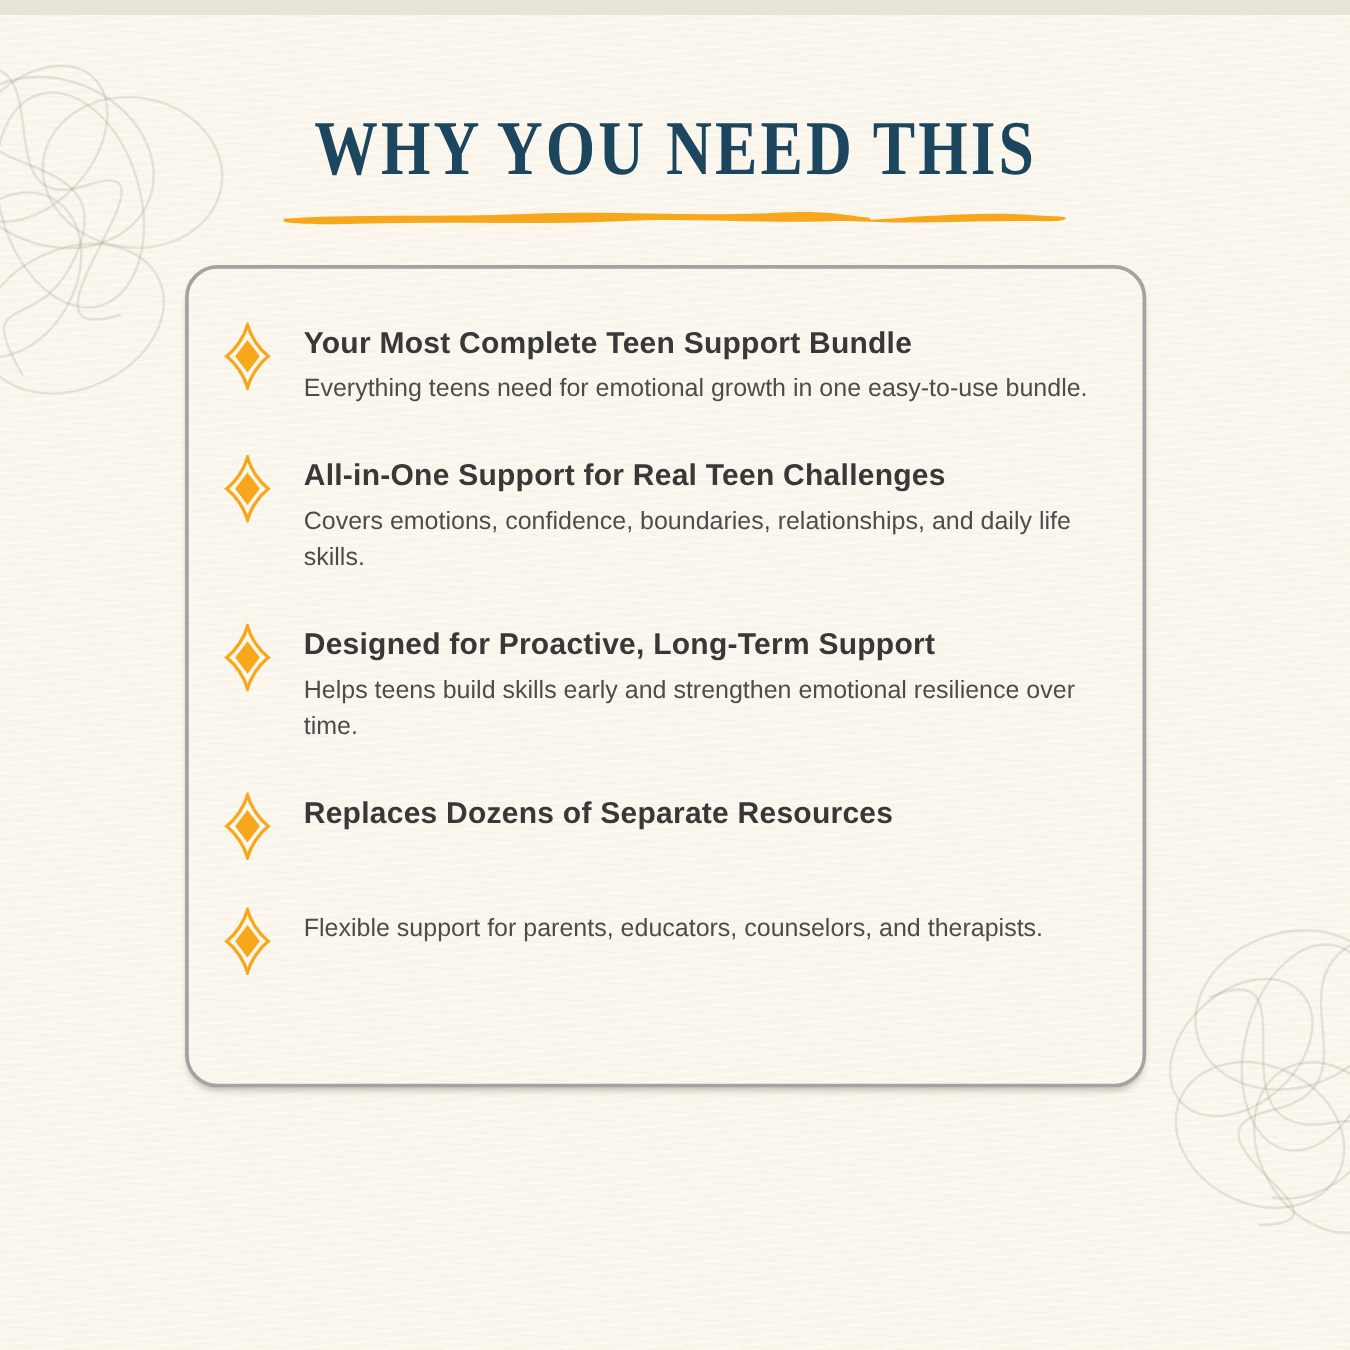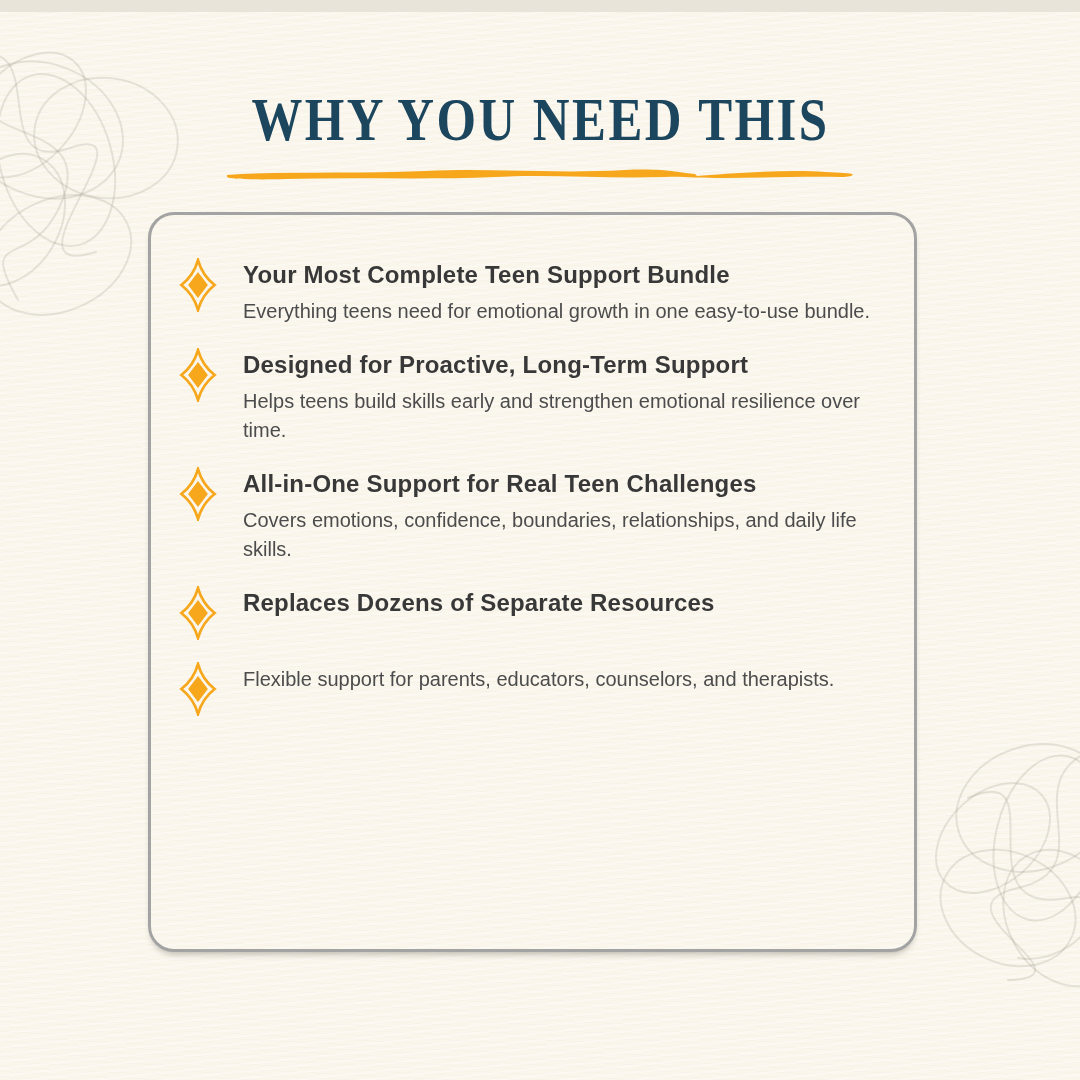--- a/index.html
+++ b/index.html
@@ -38,27 +38,27 @@
     white-space:nowrap;
     transform:scaleX(.82);
     transform-origin:50% 50%;
   }
   .underline-svg{margin-top:10px;}
   .underline-path{fill:var(--accent-gold,#F6A71B);}
 
   
   .card{
     position:absolute;left:148px;top:200px;
-    width:769px;height:740px;
+    width:769px;height:658px;
     box-sizing:border-box;
     border:3px solid var(--card-border,#A3A3A3);
     border-radius:26px;
     box-shadow:0 5px 6px -3px rgba(95,88,75,.40);
     padding:46px 30px 0 28px;
-    display:flex;flex-direction:column;gap:25px;
+    display:flex;flex-direction:column;gap:41px;
   }
   .item{display:flex;align-items:flex-start;gap:26px;}
   .bullet{flex:0 0 38px;display:block;margin-top:-3px;}
   .bullet-outer{fill:none;stroke:var(--accent-gold,#F6A71B);stroke-width:2.6;}
   .bullet-inner{fill:var(--accent-gold,#F6A71B);}
   .item-text{max-width:628px;}
   .item-heading{
     margin:0 0 8px 0;
     font-size:24px;font-weight:700;
     color:var(--heading-text,#383838);
@@ -150,42 +150,42 @@
         <p class="item-desc">Everything teens need for emotional growth in one easy-to-use bundle.</p>
       </div>
     </div>
 
     <div class="item">
       <svg class="bullet" width="38" height="54" viewBox="0 0 36 52">
         <path class="bullet-outer" d="M18 2 C20.5 11 27 20.5 34 26 C27 31.5 20.5 41 18 50 C15.5 41 9 31.5 2 26 C9 20.5 15.5 11 18 2 Z"></path>
         <path class="bullet-inner" d="M18 13.5 L27.5 26 L18 38.5 L8.5 26 Z"></path>
       </svg>
       <div class="item-text">
+        <h2 class="item-heading">All-in-One Support for Real Teen Challenges</h2>
+        <p class="item-desc">Covers emotions, confidence, boundaries, relationships, and daily life skills.</p>
+      </div>
+    </div>
+
+    <div class="item">
+      <svg class="bullet" width="38" height="54" viewBox="0 0 36 52">
+        <path class="bullet-outer" d="M18 2 C20.5 11 27 20.5 34 26 C27 31.5 20.5 41 18 50 C15.5 41 9 31.5 2 26 C9 20.5 15.5 11 18 2 Z"></path>
+        <path class="bullet-inner" d="M18 13.5 L27.5 26 L18 38.5 L8.5 26 Z"></path>
+      </svg>
+      <div class="item-text">
         <h2 class="item-heading">Designed for Proactive, Long-Term Support</h2>
         <p class="item-desc">Helps teens build skills early and strengthen emotional resilience over time.</p>
       </div>
     </div>
 
     <div class="item">
       <svg class="bullet" width="38" height="54" viewBox="0 0 36 52">
         <path class="bullet-outer" d="M18 2 C20.5 11 27 20.5 34 26 C27 31.5 20.5 41 18 50 C15.5 41 9 31.5 2 26 C9 20.5 15.5 11 18 2 Z"></path>
         <path class="bullet-inner" d="M18 13.5 L27.5 26 L18 38.5 L8.5 26 Z"></path>
       </svg>
       <div class="item-text">
-        <h2 class="item-heading">All-in-One Support for Real Teen Challenges</h2>
-        <p class="item-desc">Covers emotions, confidence, boundaries, relationships, and daily life skills.</p>
-      </div>
-    </div>
-
-    <div class="item">
-      <svg class="bullet" width="38" height="54" viewBox="0 0 36 52">
-        <path class="bullet-outer" d="M18 2 C20.5 11 27 20.5 34 26 C27 31.5 20.5 41 18 50 C15.5 41 9 31.5 2 26 C9 20.5 15.5 11 18 2 Z"></path>
-        <path class="bullet-inner" d="M18 13.5 L27.5 26 L18 38.5 L8.5 26 Z"></path>
-      </svg>
-      <div class="item-text">
         <h2 class="item-heading">Replaces Dozens of Separate Resources</h2>
       </div>
     </div>
 
     <div class="item">
       <svg class="bullet" width="38" height="54" viewBox="0 0 36 52">
         <path class="bullet-outer" d="M18 2 C20.5 11 27 20.5 34 26 C27 31.5 20.5 41 18 50 C15.5 41 9 31.5 2 26 C9 20.5 15.5 11 18 2 Z"></path>
         <path class="bullet-inner" d="M18 13.5 L27.5 26 L18 38.5 L8.5 26 Z"></path>
       </svg>
       <div class="item-text">

